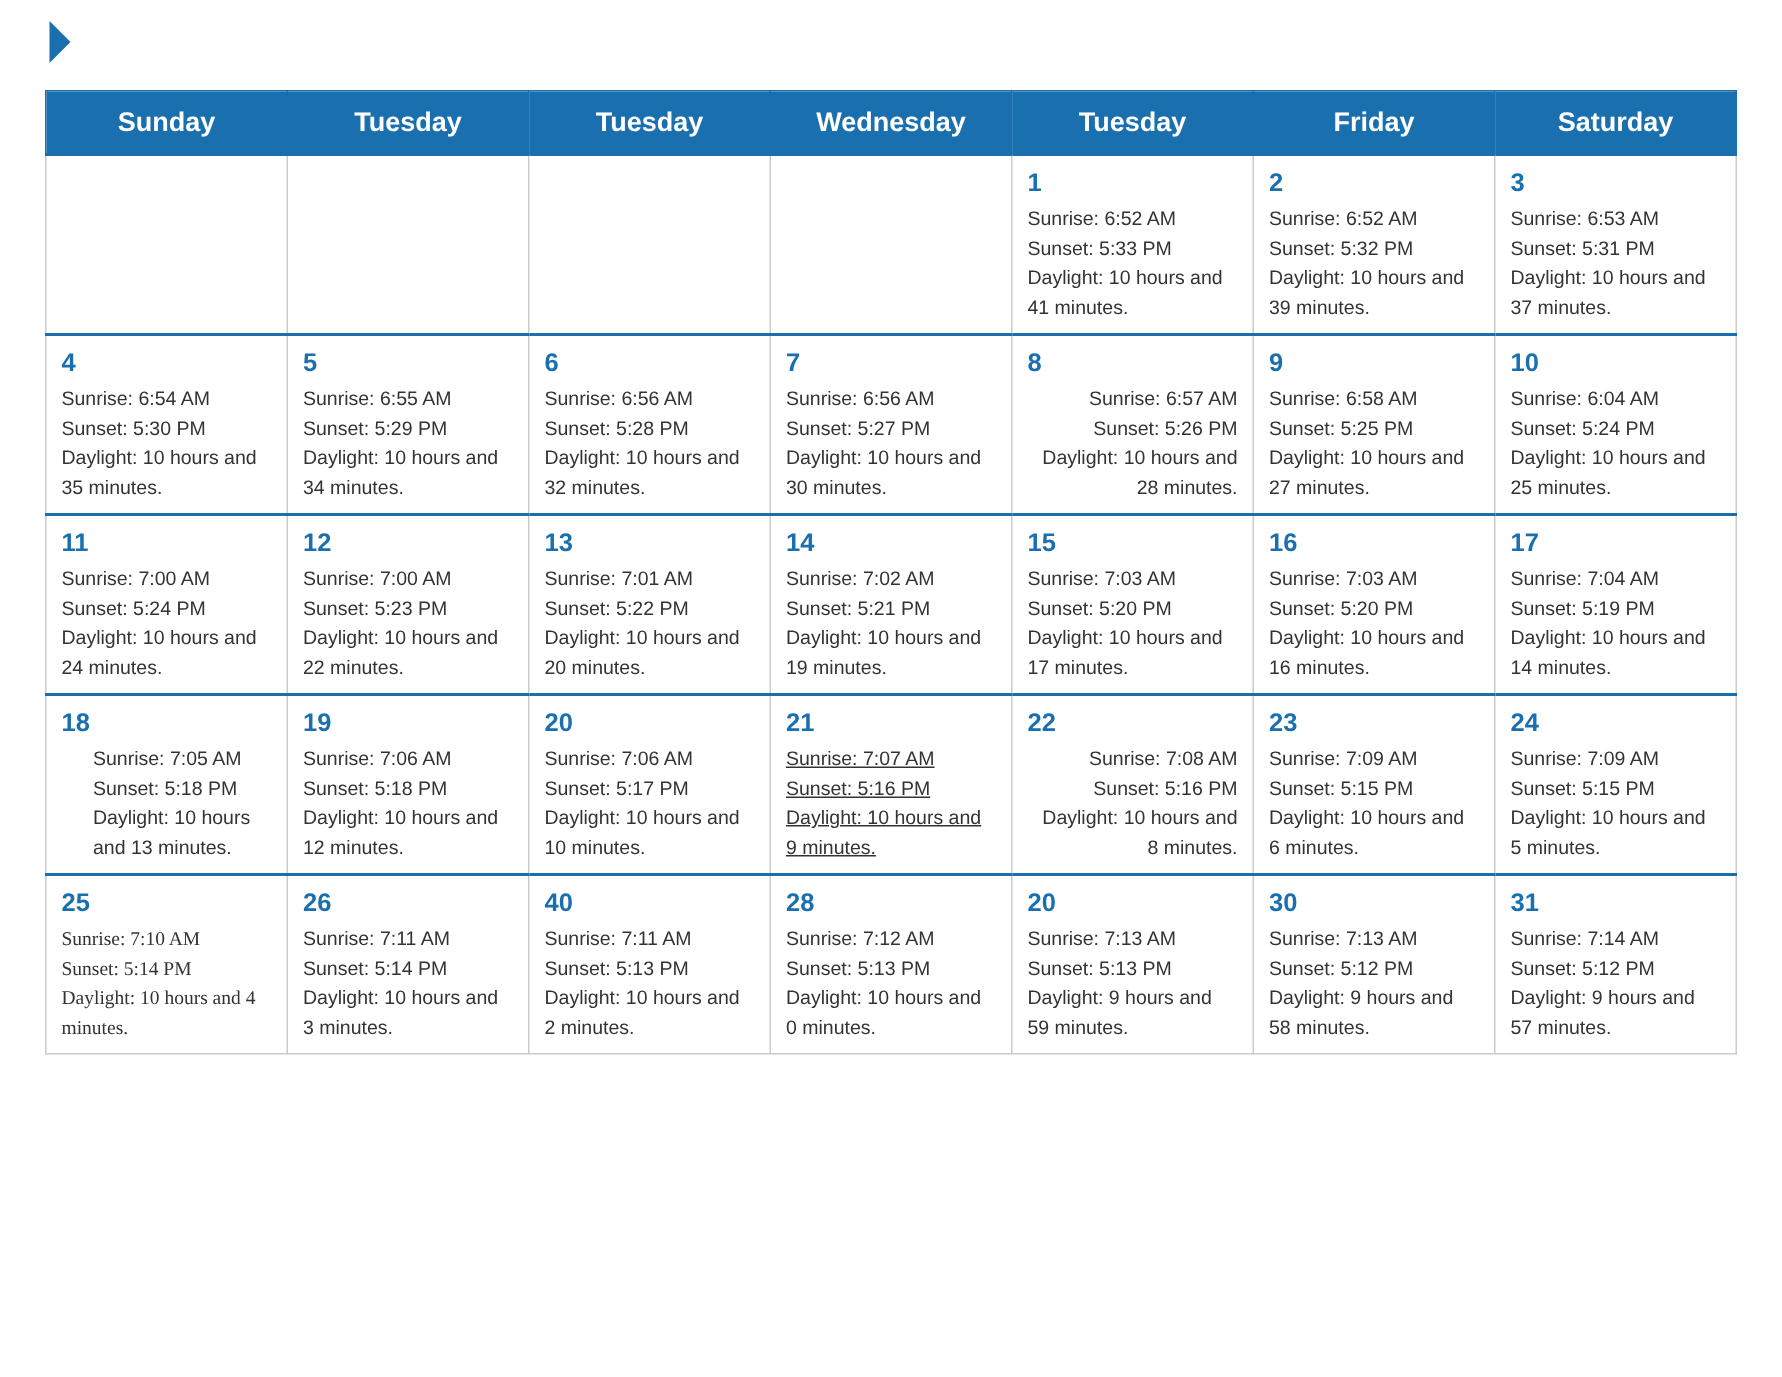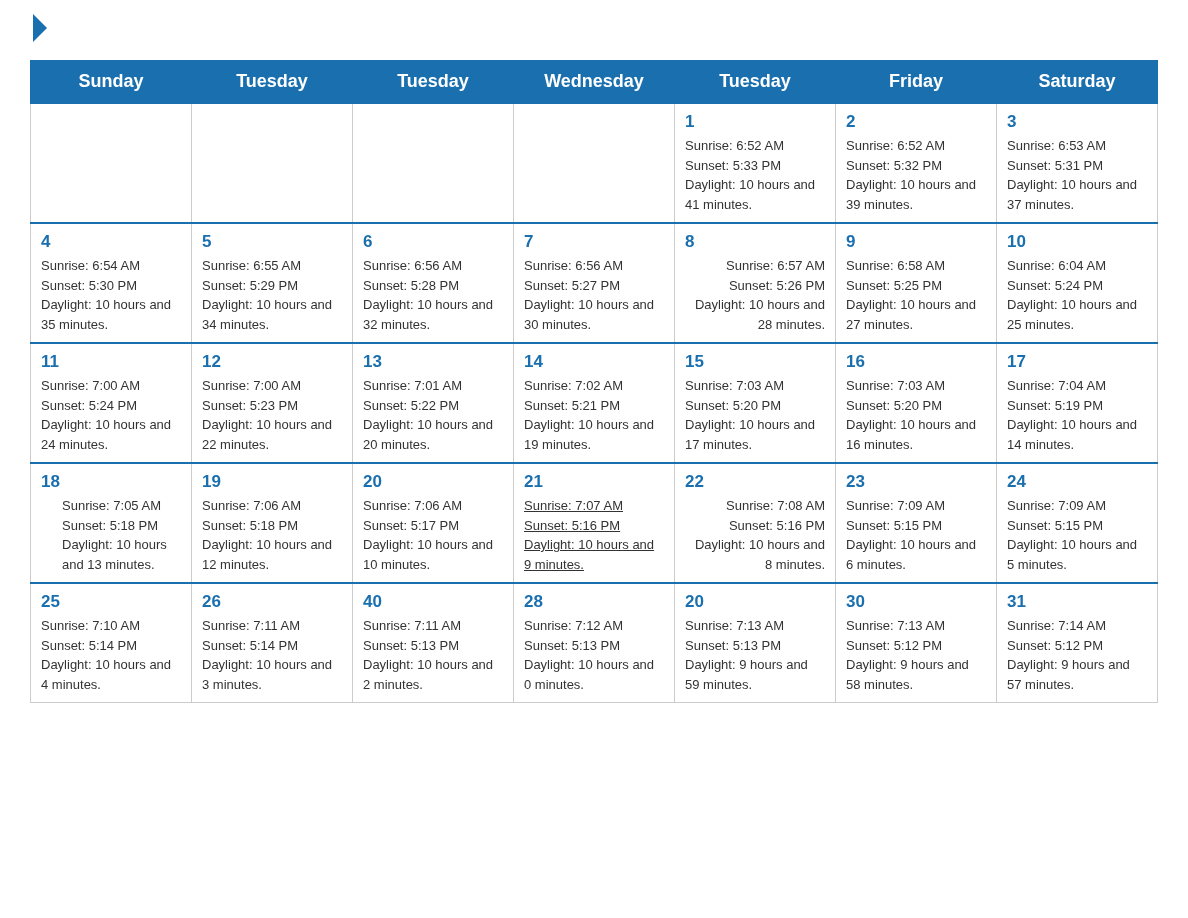--- a/index.html
+++ b/index.html
@@ -282,21 +282,21 @@
         <td>
           <span class="day-number">24</span>
           <div class="day-info" style="white-space: pre-line;">Sunrise: 7:09 AM
 Sunset: 5:15 PM
 Daylight: 10 hours and 5 minutes.</div>
         </td>
       </tr>
       <tr>
         <td>
           <span class="day-number">25</span>
-          <div class="day-info" style="white-space: pre-line;">Sunrise: 7:10 AM
+          <div class="day-info" style="white-space: pre-line; font-family: Liberation Serif, serif;">Sunrise: 7:10 AM
 Sunset: 5:14 PM
 Daylight: 10 hours and 4 minutes.</div>
         </td>
         <td>
           <span class="day-number">26</span>
           <div class="day-info" style="white-space: pre-line;">Sunrise: 7:11 AM
 Sunset: 5:14 PM
 Daylight: 10 hours and 3 minutes.</div>
         </td>
         <td>

